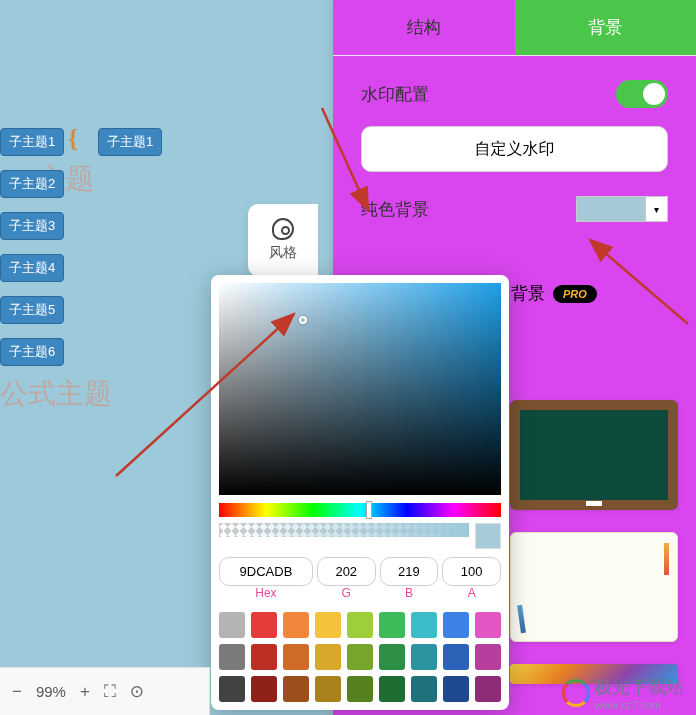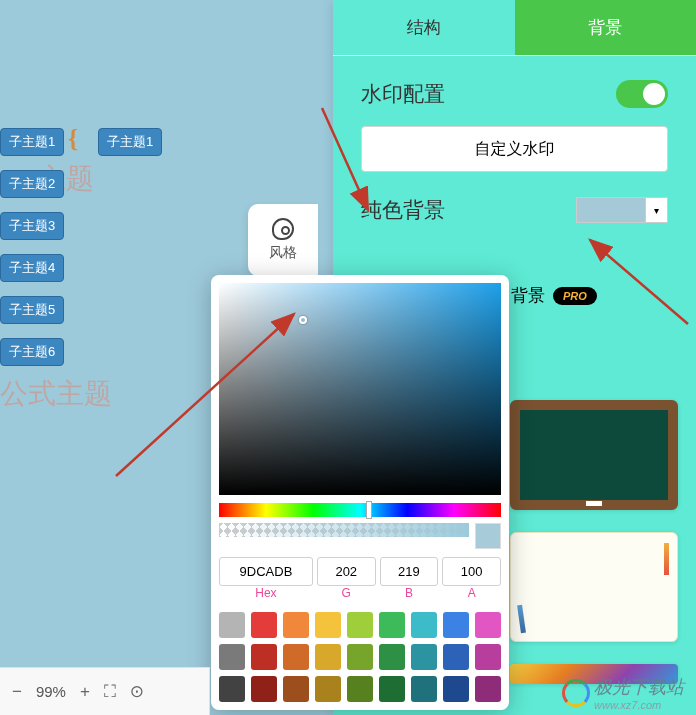--- a/index.html
+++ b/index.html
@@ -8,33 +8,33 @@
     
     .canvas { position: absolute; inset: 0; }
     .bg-ghost-text { position: absolute; color: rgba(255,100,60,0.35); font-size: 28px; font-weight: 500; }
     .node-group { position: absolute; left: 0; top: 128px; }
     .node { background: #3d87c0; color: #fff; font-size: 13px; padding: 4px 8px; border-radius: 4px; display: inline-block; border: 1px solid #2a6a9e; }
     .node-right { position: absolute; left: 98px; top: 0; }
     .node-list { display: flex; flex-direction: column; gap: 14px; }
     .bracket { position: absolute; left: 68px; top: 125px; color: #d88a3c; font-size: 25px; font-weight: bold; font-family: serif;}
 
     
-    .panel { position: absolute; right: 0; top: 0; width: 363px; height: 100%; background: #5eead4; box-shadow: -2px 0 10px rgba(0,0,0,0.1); }
+    .panel { position: absolute; right: 0; top: 0; width: 363px; height: 100%; background: #d946ef; box-shadow: -2px 0 10px rgba(0,0,0,0.1); }
     .tabs { display: flex; height: 56px; border-bottom: 1px solid #e8e8e8; }
     .tab { flex: 1; display: flex; align-items: center; justify-content: center; font-size: 17px; cursor: pointer; color: #333; }
     .tab.active { background: #4ac74b; color: #fff; }
 
     .panel-body { padding: 24px 28px; }
     .row { display: flex; align-items: center; justify-content: space-between; margin-bottom: 18px; }
-    .label { font-size: 21px; color: #333; }
+    .label { font-size: 17px; color: #333; }
 
     .toggle { width: 52px; height: 28px; border-radius: 14px; background: #4ac74b; position: relative; cursor: pointer; }
     .toggle-knob { width: 22px; height: 22px; background: #fff; border-radius: 50%; position: absolute; right: 3px; top: 3px; }
 
-    .wm-button { width: 100%; height: 46px; border: 1px solid #d4d4d4; border-radius: 4px; background: #fff; font-size: 16px; cursor: pointer; display:flex; align-items:center; justify-content:center; margin-bottom:24px;}
+    .wm-button { width: 100%; height: 46px; border: 1px solid #d4d4d4; border-radius: 10px; background: #fff; font-size: 16px; cursor: pointer; display:flex; align-items:center; justify-content:center; margin-bottom:24px;}
 
     .color-pick-wrap { display:flex; align-items:center;}
     .color-swatch-btn { width: 70px; height: 26px; background: #a6c9d8; border: 1px solid #ccc; }
     .dropdown-caret { width: 22px; height: 26px; border: 1px solid #ccc; border-left: none; display:flex; align-items:center; justify-content:center; font-size: 10px; cursor:pointer; background:#fff;}
 
     .custom-bg-label { display:flex; align-items:center; gap:8px; font-size:17px; margin-top:60px; margin-left:150px;}
     .pro-badge { background:#000; color:#f9b233; font-size:11px; font-weight:bold; padding:3px 10px; border-radius:11px; font-style:italic;}
 
     .thumbs { position:absolute; right:18px; top:400px; width:168px; display:flex; flex-direction:column; gap:22px;}
     .thumb { height:110px; border-radius:6px; box-shadow:0 1px 4px rgba(0,0,0,0.12); background:#fff; position:relative;}
@@ -54,36 +54,36 @@
     .picker { position: absolute; left: 211px; top: 275px; width: 298px; background: #fff; border-radius: 8px; box-shadow: 0 4px 24px rgba(0,0,0,0.25); padding: 8px; }
     .sat { width: 100%; height: 212px; position: relative; background: linear-gradient(to top, #000, rgba(0,0,0,0)), linear-gradient(to right, #fff, #1e9fe8); }
     .sat-marker { width: 8px; height: 8px; border: 2px solid #fff; border-radius: 50%; position: absolute; left: 80px; top: 33px; box-shadow:0 0 2px rgba(0,0,0,0.5);}
     .hue { width: 100%; height: 14px; margin-top: 8px; background: linear-gradient(to right, red, yellow, lime, cyan, blue, magenta, red); position:relative;}
     .hue-thumb{position:absolute;left:52%;top:-2px;width:6px;height:18px;background:#fff;border:1px solid #aaa;}
     .alpha-row{display:flex;gap:6px;margin-top:6px;}
     .alpha { flex:1; height: 14px; background: linear-gradient(45deg,#ccc 25%,transparent 25%),linear-gradient(-45deg,#ccc 25%,transparent 25%),linear-gradient(45deg,transparent 75%,#ccc 75%),linear-gradient(-45deg,transparent 75%,#ccc 75%); background-size:8px 8px; position:relative;}
     .alpha::after{content:"";position:absolute;inset:0;background:linear-gradient(to right,transparent,#9dcadb);}
     .preview { width: 26px; height: 26px; background: #a8cbd9; border:1px solid #ddd;}
     .inputs { display: flex; gap: 4px; margin-top: 8px; }
-    .inputs input { width: 100%; text-align: center; border: 1px solid #d0d0d0; border-radius: 3px; padding: 6px 2px; font-size: 13px; }
+    .inputs input { width: 100%; text-align: center; border: 1px solid #d0d0d0; border-radius: 10px; padding: 6px 2px; font-size: 13px; }
     .inputs > div { flex: 1; text-align: center; }
     .inputs > div:first-child { flex: 1.6; }
     .inputs label { display: block; font-size: 12px; color: #ec4899; }
     .presets { display: grid; grid-template-columns: repeat(9,1fr); gap: 6px; margin-top: 12px; }
     .preset { width: 100%; aspect-ratio: 1; border-radius: 3px; cursor: pointer; }
 
     
     .bottom-bar { position: absolute; left: 0; bottom: 0; height: 48px; width: 210px; background: #f8f8f8; display: flex; align-items: center; gap: 14px; padding: 0 12px; color: #555; font-size: 15px; border-top:1px solid #e0e0e0; border-right:1px solid #e0e0e0;}
     .mini-btn { cursor: pointer; font-size: 17px; color:#666;}
 
     
     .arrow { position:absolute; pointer-events:none;}
 
     
-    .site-logo{position:absolute;right:12px;bottom:4px;display:flex;align-items:center;gap:4px;opacity:0.9;font-style:italic;}
+    .site-logo{position:absolute;right:12px;bottom:4px;display:flex;align-items:center;gap:4px;opacity:0.9;}
     .site-ico{width:28px;height:28px;border:3px solid;border-color:#34a853 #4285f4 #fbbc05 #ea4335;border-radius:50%;position:relative;}
     .site-text{font-size:18px;color:#6a7a8a;}
     .site-url{font-size:11px;color:#8a98a5;}
   </style>
 </head>
 <body>
 
 <div class="canvas">
   <div class="bg-ghost-text" style="left:38px;top:160px;">主题</div>
   <div class="bg-ghost-text" style="left:0;top:375px;">公式主题</div>

